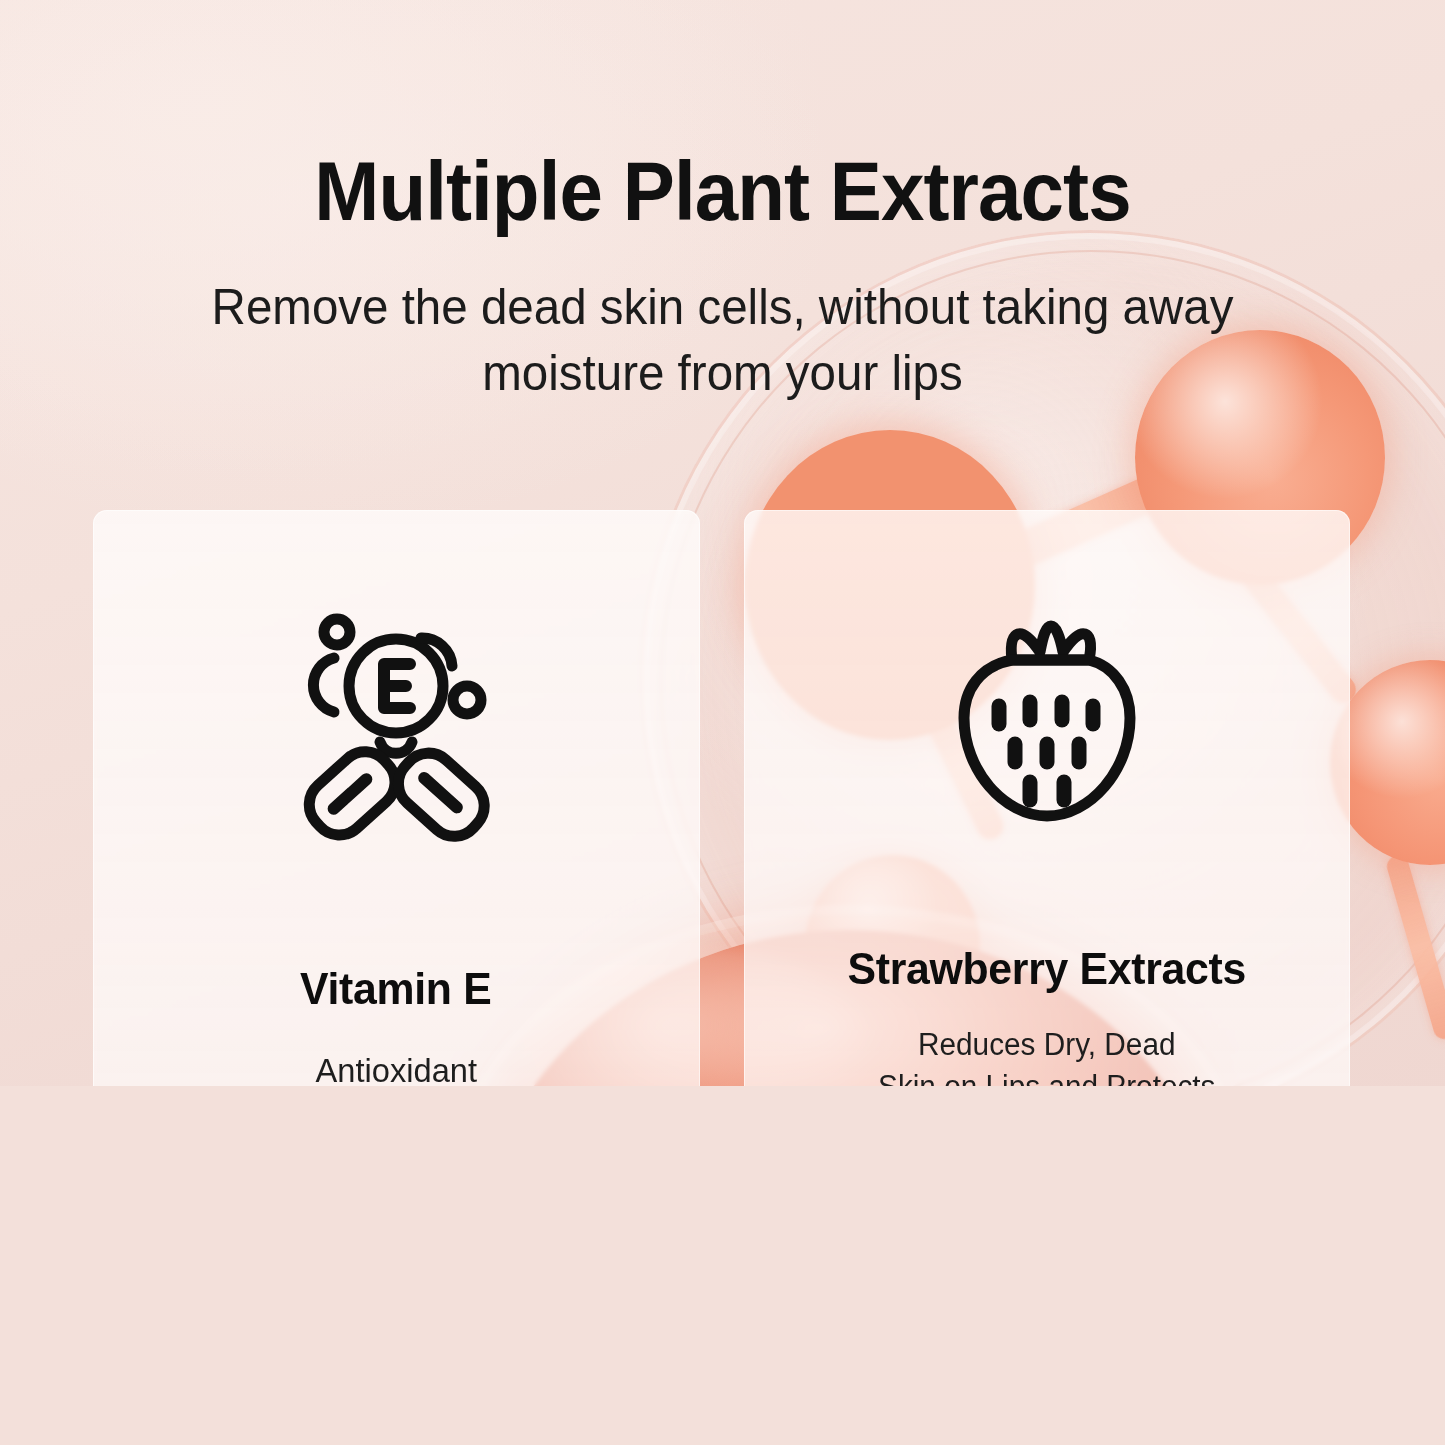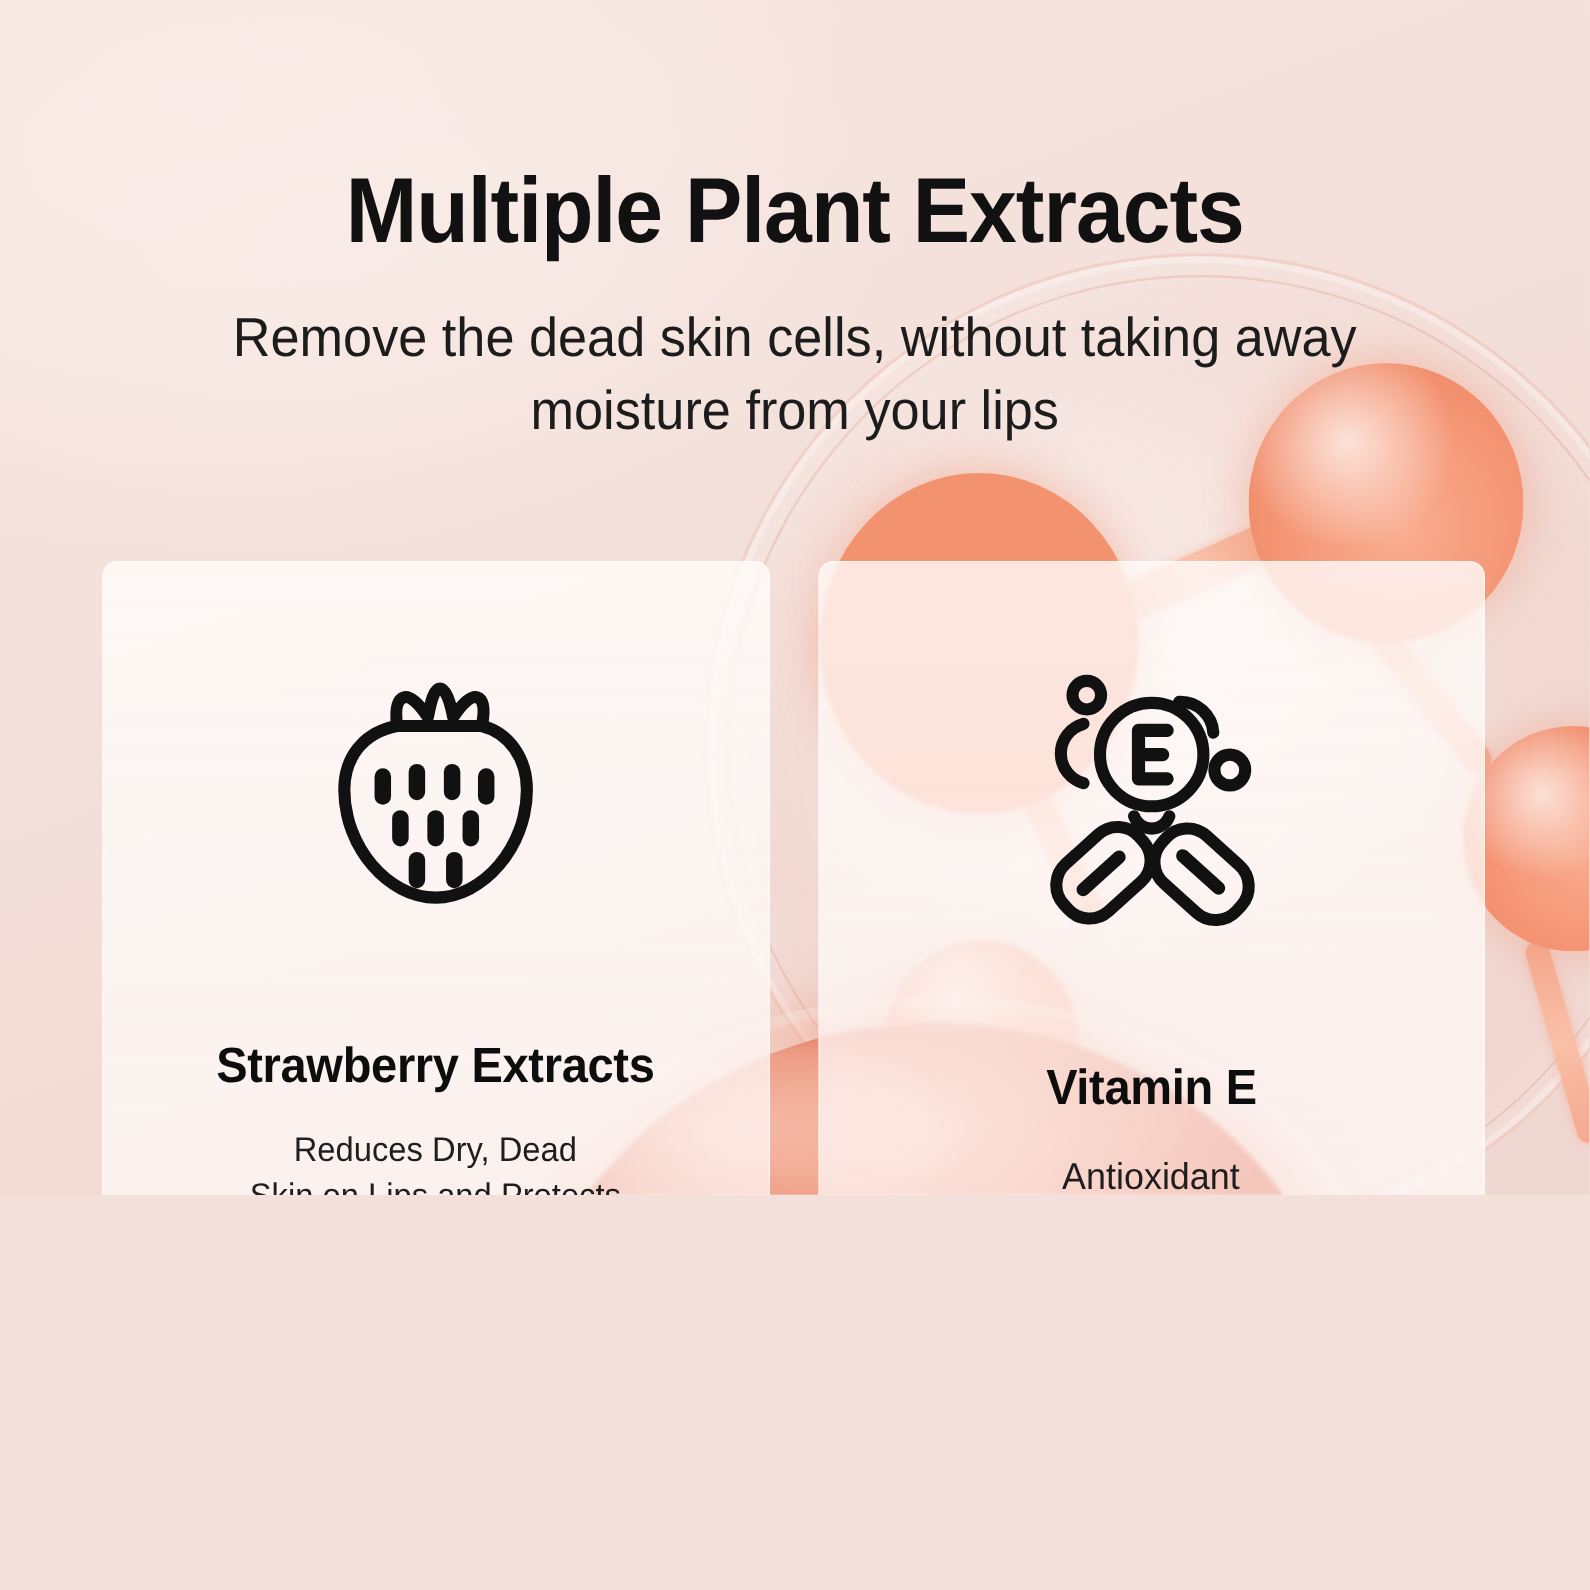--- a/index.html
+++ b/index.html
@@ -177,49 +177,20 @@
   </div>
 
   <div class="headline">Multiple Plant Extracts</div>
   <div class="subhead">Remove the dead skin cells, without taking away moisture from your lips</div>
 
   <div class="cards">
 
 
     <div class="card">
       <div class="icon">
-        <svg width="190" height="232" viewBox="0 0 190 232" fill="none" stroke="#111" stroke-width="11" stroke-linecap="round" stroke-linejoin="round">
-
-          <path d="M60 50 C58 34 60 26 66 24 C72 22 80 30 88 42 C91 26 94 16 99 16 C104 16 108 27 111 42
-                   C119 30 127 22 133 24 C139 26 140 35 137 50 Z"></path>
-
-          <path d="M60 50 C28 56 12 80 12 108 C12 160 52 206 95 206 C138 206 178 160 178 108
-                   C178 80 162 56 137 50 Z"></path>
-
-          <path d="M47 96 L47 114" stroke-width="15"></path>
-          <path d="M78 92 L78 110" stroke-width="15"></path>
-          <path d="M110 92 L110 110" stroke-width="15"></path>
-          <path d="M141 96 L141 114" stroke-width="15"></path>
-
-          <path d="M63 134 L63 152" stroke-width="15"></path>
-          <path d="M95 134 L95 152" stroke-width="15"></path>
-          <path d="M127 134 L127 152" stroke-width="15"></path>
-
-          <path d="M78 172 L78 190" stroke-width="15"></path>
-          <path d="M112 172 L112 190" stroke-width="15"></path>
-        </svg>
-      </div>
-      <div class="title two-line">Strawberry Extracts</div>
-      <div class="desc small" style="white-space:pre-line">Reduces Dry, Dead
-Skin on Lips and Protects
-Barrier All Night</div>
-    </div>
-
-    <div class="card">
-      <div class="icon">
         <svg width="216" height="236" viewBox="0 0 216 236" fill="none" stroke="#111" stroke-width="11" stroke-linecap="round" stroke-linejoin="round">
 
           <circle cx="108" cy="78" r="47"></circle>
 
           <path d="M96 56 L122 56 M96 56 L96 100 M96 78 L118 78 M96 100 L122 100" stroke-width="12"></path>
 
           <circle cx="49" cy="24" r="13"></circle>
 
           <path d="M133 30 A30 30 0 0 1 164 58"></path>
 
@@ -238,14 +209,43 @@
             <rect x="108" y="158" width="92" height="58" rx="26"></rect>
             <path d="M130 186 L174 186" stroke-width="12"></path>
           </g>
         </svg>
       </div>
       <div class="title">Vitamin E</div>
       <div class="desc" style="white-space:pre-line">Antioxidant
 Defense Shield</div>
     </div>
 
+    <div class="card">
+      <div class="icon">
+        <svg width="190" height="232" viewBox="0 0 190 232" fill="none" stroke="#111" stroke-width="11" stroke-linecap="round" stroke-linejoin="round">
+
+          <path d="M60 50 C58 34 60 26 66 24 C72 22 80 30 88 42 C91 26 94 16 99 16 C104 16 108 27 111 42
+                   C119 30 127 22 133 24 C139 26 140 35 137 50 Z"></path>
+
+          <path d="M60 50 C28 56 12 80 12 108 C12 160 52 206 95 206 C138 206 178 160 178 108
+                   C178 80 162 56 137 50 Z"></path>
+
+          <path d="M47 96 L47 114" stroke-width="15"></path>
+          <path d="M78 92 L78 110" stroke-width="15"></path>
+          <path d="M110 92 L110 110" stroke-width="15"></path>
+          <path d="M141 96 L141 114" stroke-width="15"></path>
+
+          <path d="M63 134 L63 152" stroke-width="15"></path>
+          <path d="M95 134 L95 152" stroke-width="15"></path>
+          <path d="M127 134 L127 152" stroke-width="15"></path>
+
+          <path d="M78 172 L78 190" stroke-width="15"></path>
+          <path d="M112 172 L112 190" stroke-width="15"></path>
+        </svg>
+      </div>
+      <div class="title two-line">Strawberry Extracts</div>
+      <div class="desc small" style="white-space:pre-line">Reduces Dry, Dead
+Skin on Lips and Protects
+Barrier All Night</div>
+    </div>
+
   </div>
 </div>
 
 </body></html>

